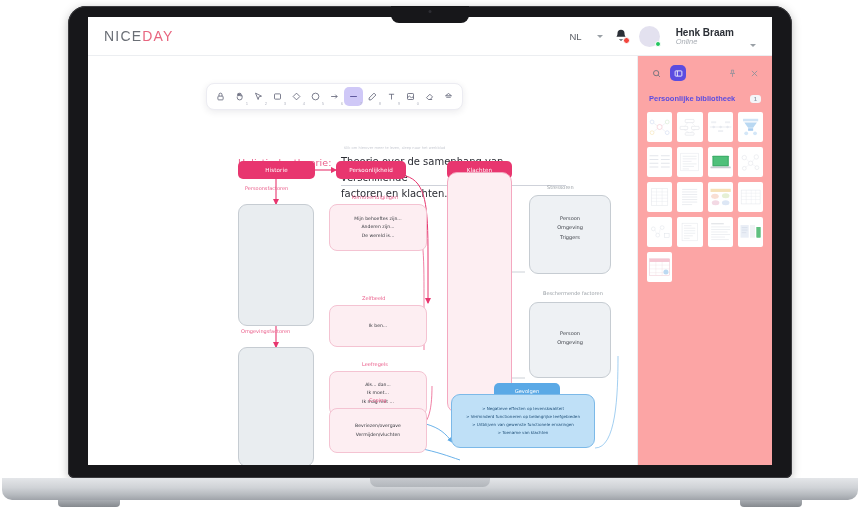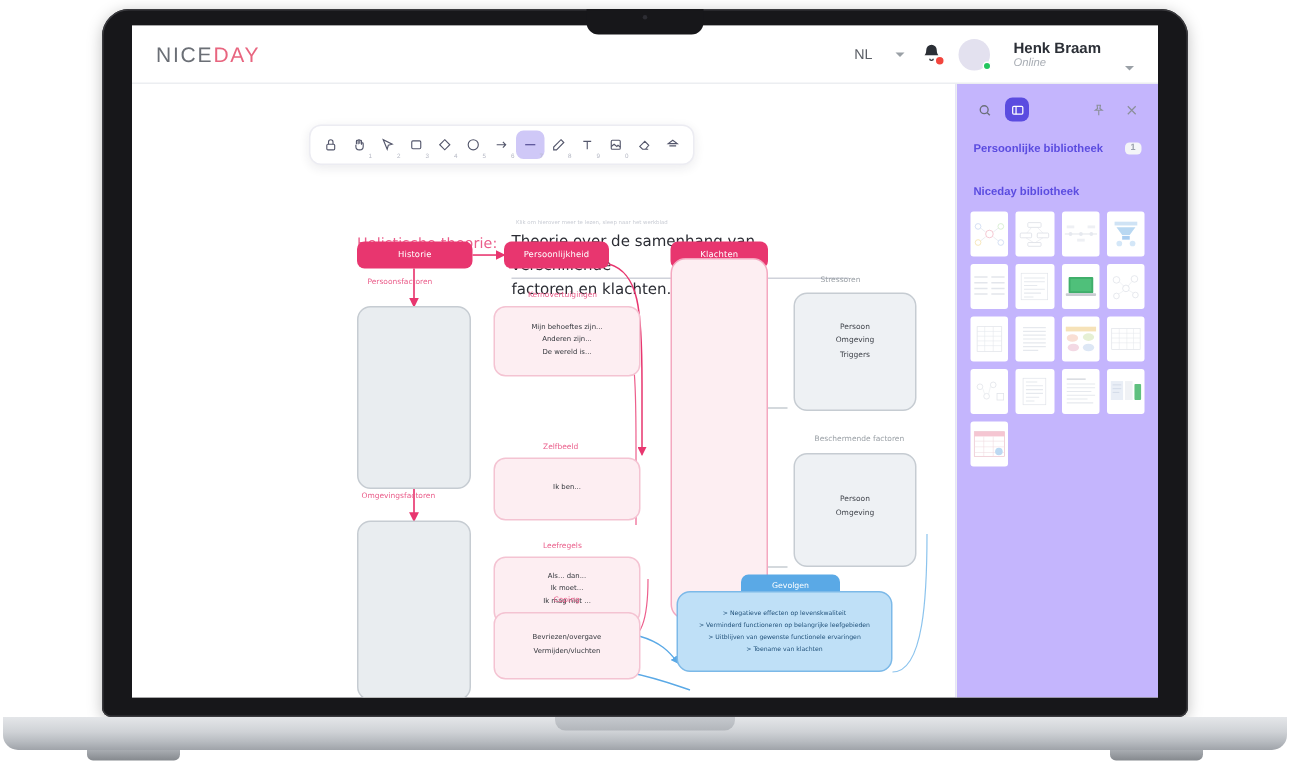--- a/index.html
+++ b/index.html
@@ -79,21 +79,21 @@
   .uname { font-size: 10px; font-weight: 700; color: #2b2f36; line-height: 1.1; }
   .ustatus { font-size: 7.5px; color: #a8adb4; line-height: 1.1; font-style: italic; }
 
   
   .canvas {
     position: absolute; left: 0; top: 39px; width: 549px; height: 409px;
     background: #fff; overflow: hidden;
   }
   .right-panel {
     position: absolute; left: 549px; top: 39px; width: 135px; height: 409px;
-    background: #c4b5fd; border-left: 1px solid #eceef1; overflow: hidden;
+    background: #fca5a5; border-left: 1px solid #eceef1; overflow: hidden;
   }
 
   
   .toolbar {
     position: absolute; left: 118px; top: 27px;
     display: flex; align-items: center; gap: 0px;
     background: #fff; border: 1px solid #ececf2; border-radius: 8px;
     padding: 3px 4px; box-shadow: 0 2px 7px rgba(30,30,60,.09);
     z-index: 5;
   }
@@ -451,23 +451,20 @@
             <path d="M5 5l14 14M19 5L5 19"></path>
           </svg>
         </div>
       </div>
 
       <div class="panel-head">
         <span>Persoonlijke bibliotheek</span>
         <span class="count">1</span>
       </div>
 
-      <div class="panel-head" style="padding-top:17px;">
-        <span>Niceday bibliotheek</span>
-      </div>
 
       <div class="thumbs">
         <div class="thumb">
           <svg viewBox="0 0 40 32">
               <circle cx="20" cy="16" r="4" fill="none" stroke="#f2b7c4" stroke-width=".8"></circle>
               <circle cx="8" cy="8" r="3" fill="none" stroke="#c9d6f0" stroke-width=".8"></circle>
               <circle cx="32" cy="8" r="3" fill="none" stroke="#cfe8c9" stroke-width=".8"></circle>
               <circle cx="8" cy="25" r="3" fill="none" stroke="#f5e0a8" stroke-width=".8"></circle>
               <circle cx="32" cy="25" r="3" fill="none" stroke="#c9d6f0" stroke-width=".8"></circle>
               <path d="M16 14L11 10M24 14L29 10M16 19L11 23M24 19L29 23" stroke="#dcdfe6" stroke-width=".6"></path>

